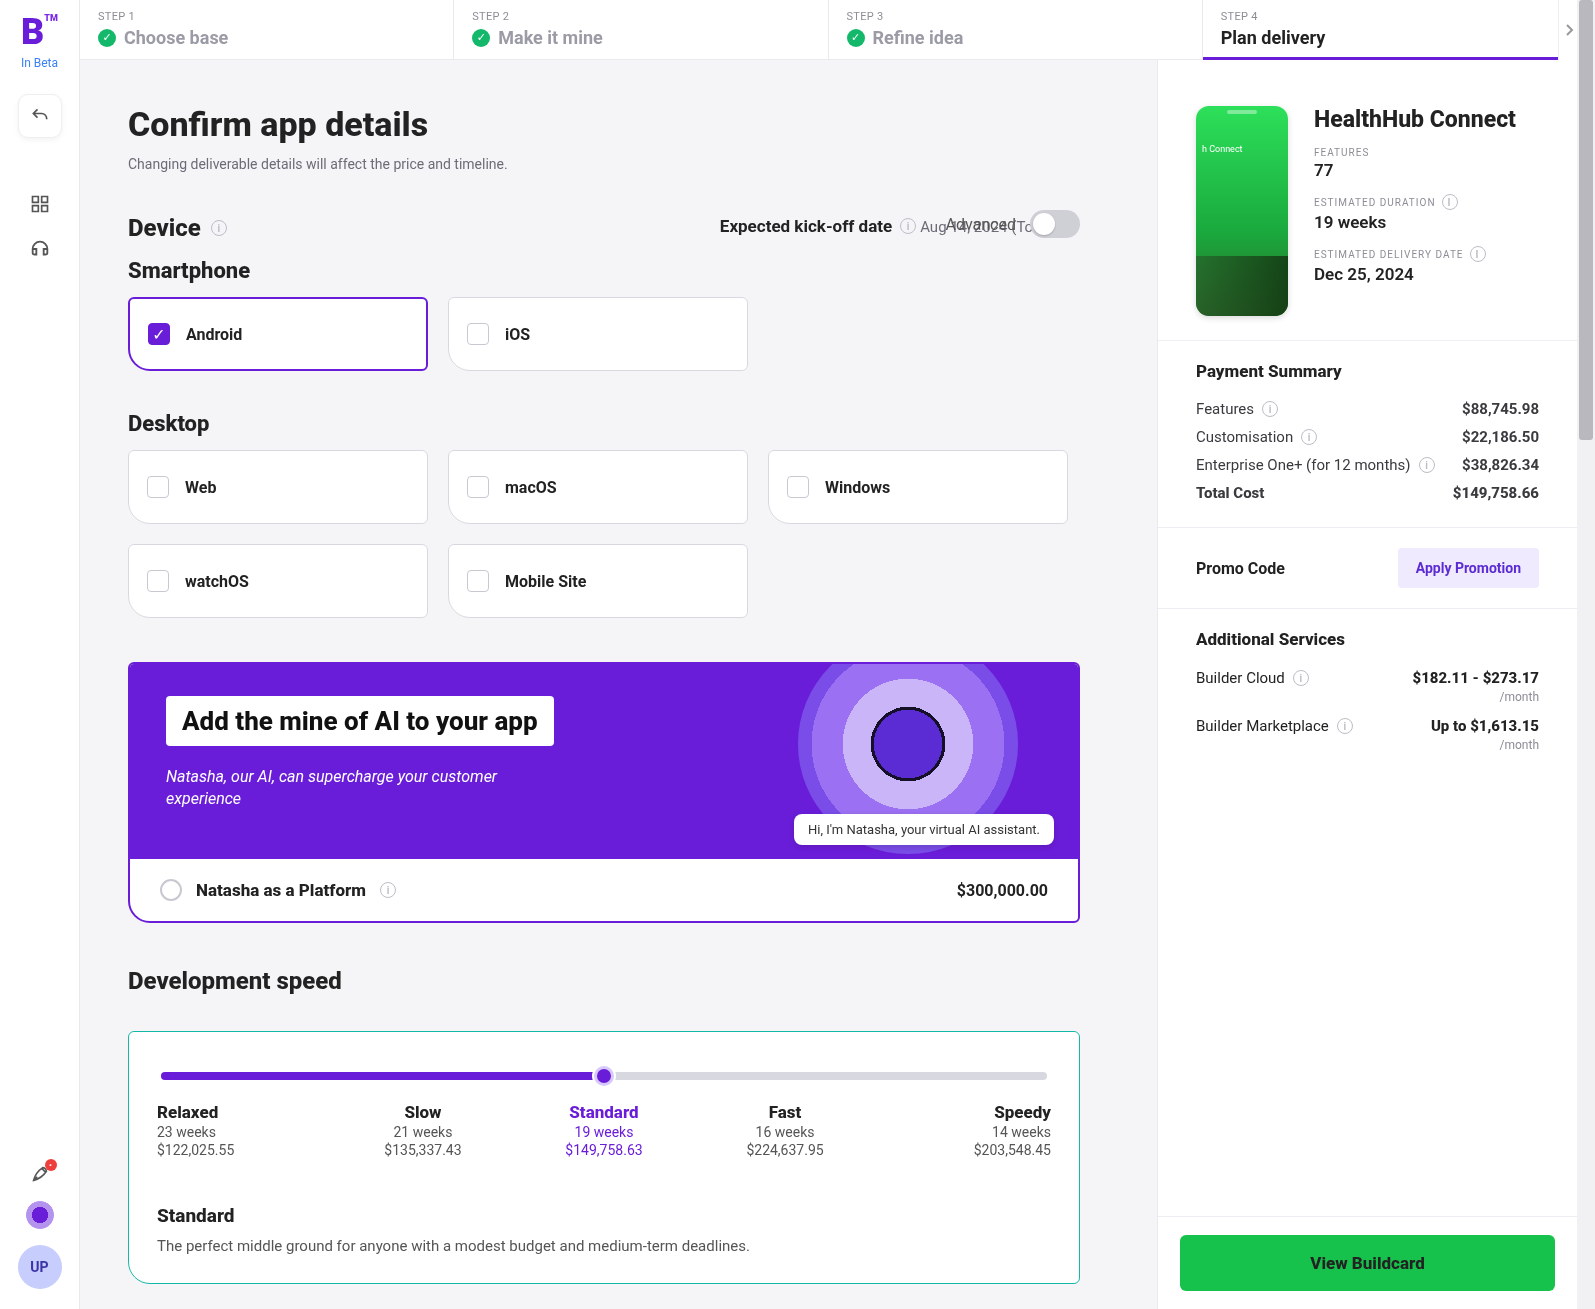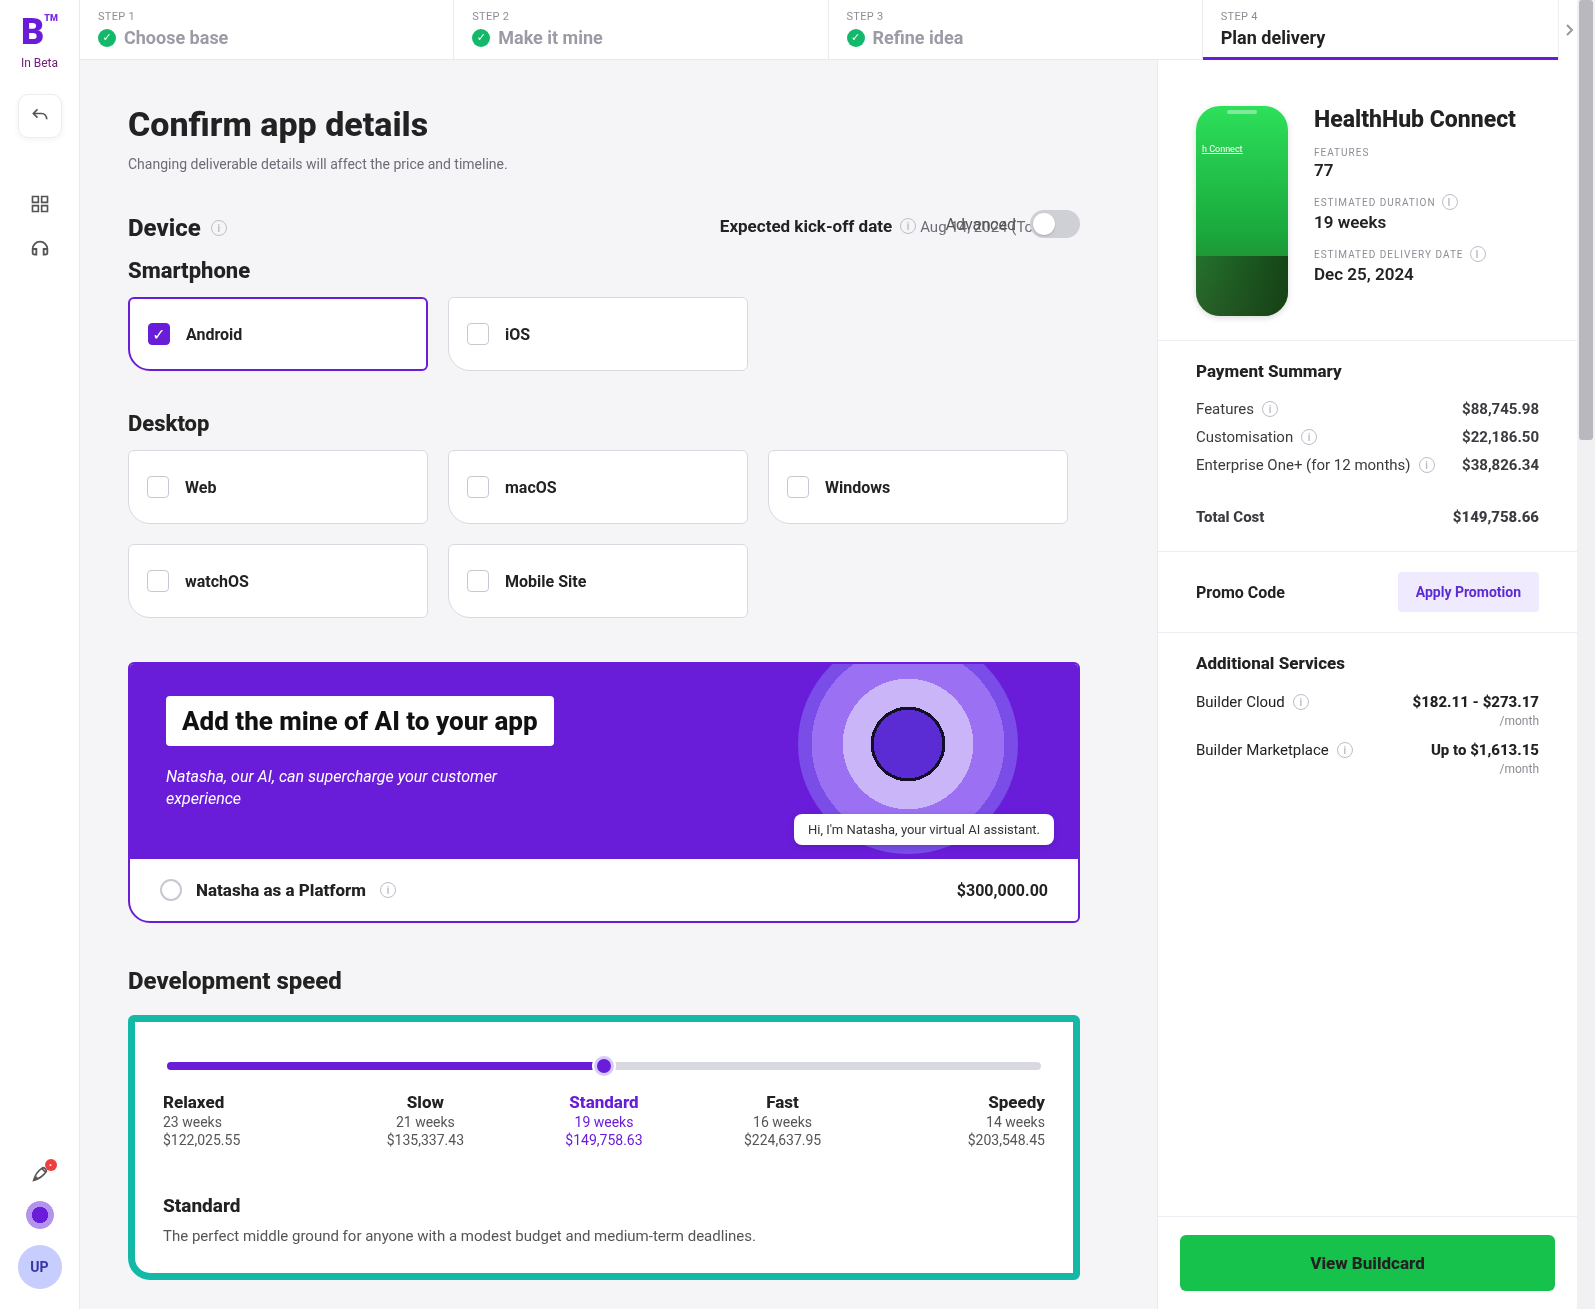--- a/index.html
+++ b/index.html
@@ -2,21 +2,21 @@
 <html><head>
 <meta charset="utf-8">
 <style>
 * { box-sizing: border-box; margin: 0; padding: 0; font-family: -apple-system, BlinkMacSystemFont, "Segoe UI", Roboto, Helvetica, Arial, sans-serif; }
 body { background: #f5f5f7; color: #222; width: 1595px; height: 1309px; overflow: hidden; position: relative; }
 
 
 .rail { position: absolute; left: 0; top: 0; width: 80px; height: 100%; background: #fff; border-right: 1px solid #e9e9ee; display: flex; flex-direction: column; align-items: center; padding-top: 14px; }
 .rail .logo { font-size: 36px; font-weight: 900; color: #6a1dd9; line-height: 1; }
 .rail .logo sup { font-size: 9px; color: #7b2ae8; vertical-align: top; }
-.rail .beta { font-size: 12px; color: #701a75; margin-top: 6px; margin-bottom: 24px; }
+.rail .beta { font-size: 12px; color: #3b82f6; margin-top: 6px; margin-bottom: 24px; }
 .rail .undo-box { width: 44px; height: 44px; border: 1px solid #eee; background:#fff; border-radius: 10px; display:flex; align-items:center; justify-content:center; box-shadow: 0 2px 6px rgba(0,0,0,.05); margin-bottom: 44px; }
 .rail .icon-slot { margin: 12px 0; color: #555; }
 .rail .bottom { position: absolute; bottom: 20px; display:flex; flex-direction:column; align-items:center; gap:16px; }
 .rocket-wrap { position: relative; }
 .rocket-badge { position:absolute; top:-4px; right:-6px; width:12px; height:12px; background:#ef3e3e; border-radius:50%; display:flex; align-items:center; justify-content:center; color:#fff; font-size:8px; font-weight:700;}
 .pulse { width: 28px; height: 28px; border-radius: 50%; background: radial-gradient(circle,#6a1dd9 40%, #b493ef 41%, #b493ef 70%, #e4d9fb 71%); }
 .avatar-badge { width:44px; height:44px; border-radius:50%; background:#c7cdfc; color:#3933a6; font-weight:700; font-size:14px; display:flex; align-items:center; justify-content:center; }
 
 
 .stepper { position:absolute; left:80px; top:0; right:18px; height:60px; background:#fff; border-bottom:1px solid #e9e9ee; display:flex; }
@@ -64,53 +64,53 @@
 .ai-circles { position:absolute; right:60px; top:-30px; width:220px; height:220px; border-radius:50%; background: radial-gradient(circle, #5b2bd3 0 22%, #141028 22% 24%, #c9b5f7 24% 42%, #9b70f3 42% 62%, #7a4de8 62% 100%); display:flex; align-items:center; justify-content:center;}
 .ai-chat { position:absolute; right:24px; bottom:14px; background:#fff; color:#333; font-size:13px; padding:8px 14px; border-radius:8px; box-shadow:0 2px 6px rgba(0,0,0,.15);}
 .ai-bottom { display:flex; align-items:center; justify-content:space-between; padding:20px 30px; }
 .ai-bottom .left { display:flex; align-items:center; gap:14px; }
 .radio { width:22px; height:22px; border:2px solid #c8c8d2; border-radius:50%; }
 .ai-bottom .name { font-size:17px; font-weight:800; }
 .ai-price { font-size:16px; font-weight:700; }
 
 
 .speed-wrap { margin-top:44px; }
-.speed-card { border:7px solid #14b8a6; border-radius:6px; border-bottom-left-radius:22px; background:#fff; padding:40px 28px 28px 28px; margin-top:20px;}
+.speed-card { border:1px solid #14b8a6; border-radius:6px; border-bottom-left-radius:22px; background:#fff; padding:40px 28px 28px 28px; margin-top:36px;}
 .slider { position:relative; height:8px; border-radius:4px; background:#d8d8e0; margin:0 4px;}
 .slider .fill { position:absolute; left:0; top:0; bottom:0; width:50%; background:#6a1dd9; border-radius:4px;}
 .slider .thumb { position:absolute; left:50%; top:50%; width:20px; height:20px; border-radius:50%; background:#6a1dd9; transform:translate(-50%,-50%); border:3px solid #d7c9fb; box-shadow:0 0 0 2px #fff;}
 .speed-cols { display:flex; justify-content:space-between; margin-top:22px; text-align:center;}
 .speed-col { width:19%; }
 .speed-col.left { text-align:left;}
 .speed-col.right { text-align:right;}
 .speed-col .nm { font-size:17px; font-weight:800; }
 .speed-col .wk { font-size:14px; color:#555; margin-top:2px;}
 .speed-col .pr { font-size:14px; color:#555; margin-top:2px;}
 .speed-col.active .nm, .speed-col.active .wk, .speed-col.active .pr { color:#6a1dd9; }
 .speed-desc-title { font-size:19px; font-weight:800; margin-top:46px; margin-bottom:10px;}
 .speed-desc { font-size:15px; color:#555;}
 
 
 .side { position:absolute; right:18px; top:60px; bottom:0; width: 420px; background:#fff; border-left:1px solid #e9e9ee; overflow:hidden;}
 .side-inner { padding:46px 38px 0 38px;}
 .side-head { display:flex; gap:26px; align-items:flex-start; }
-.phone-mock { width:92px; height:210px; border-radius:24px; background: linear-gradient(180deg,#2de05a 0%, #1aa93d 60%, #2a6b28 100%); box-shadow:0 2px 6px rgba(0,0,0,.15); padding:8px 6px; color:#fff; font-size:9px; overflow:hidden; position:relative;text-decoration:underline;}
+.phone-mock { width:92px; height:210px; border-radius:13px; background: linear-gradient(180deg,#2de05a 0%, #1aa93d 60%, #2a6b28 100%); box-shadow:0 2px 6px rgba(0,0,0,.15); padding:8px 6px; color:#fff; font-size:9px; overflow:hidden; position:relative;}
 .phone-mock .bar { height:4px; width:30px; border-radius:2px; background:rgba(255,255,255,.4); position:absolute; top:4px; left:50%; transform:translateX(-50%);}
 .phone-faces { position:absolute; bottom:0; left:0; right:0; height:60px; background:linear-gradient(90deg, rgba(40,90,40,.6), rgba(20,60,20,.9)); filter:blur(.5px);}
 .side-meta .app-name { font-size:23px; font-weight:800; margin-bottom:14px;}
 .mlabel { font-size:10px; letter-spacing:1px; color:#8d8d97; text-transform:uppercase; display:flex; align-items:center; gap:6px;}
 .mval { font-size:17px; font-weight:600; color:#222; margin-top:2px; margin-bottom:14px;}
 
 .side hr { border:none; border-top:1px solid #eceef3; margin:0;}
 .side-section { padding:20px 38px;}
 .side-h { font-size:17px; font-weight:800; margin-bottom:14px;}
 .summary-row { display:flex; justify-content:space-between; align-items:center; font-size:15px; padding:5px 0; color:#3a3a3f;}
 .summary-row .l { display:flex; align-items:center; gap:8px;}
 .summary-row .v { font-weight:700;}
-.summary-row.total .l, .summary-row.total .v { font-weight:800;margin-top:24px;}
+.summary-row.total .l, .summary-row.total .v { font-weight:800;}
 
 .promo { display:flex; justify-content:space-between; align-items:center;}
 .promo-btn { background:#efeafd; color:#5b2bd3; border:none; font-size:14px; font-weight:700; padding:12px 18px; border-radius:4px;}
 
 .addl .sub-row { display:flex; justify-content:space-between; align-items:flex-start; font-size:15px; padding:6px 0;}
 .addl .sub-row .l { display:flex; align-items:center; gap:8px;}
 .addl .sub-row .vcol { text-align:right;}
 .addl .sub-row .v { font-weight:800;}
 .addl .sub-row .unit { font-size:12px; color:#8d8d97;}
 

